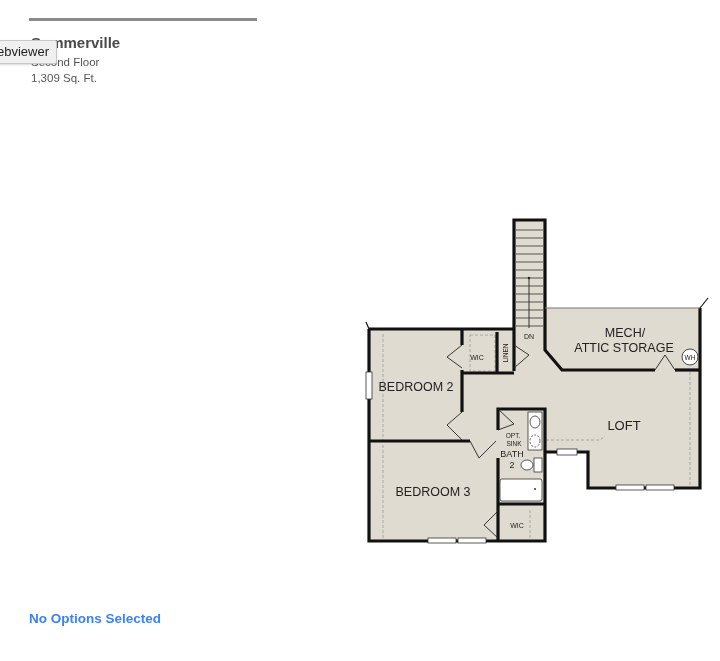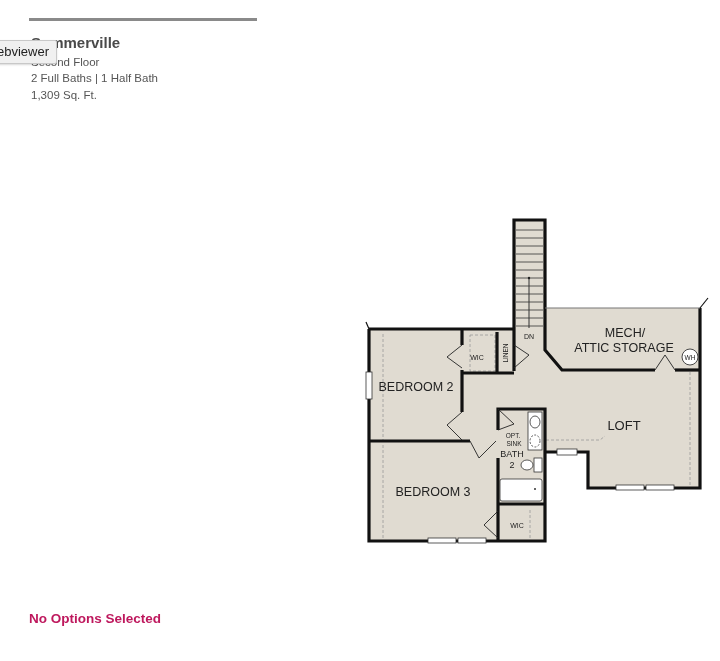--- a/index.html
+++ b/index.html
@@ -5,33 +5,32 @@
   html, body { margin: 0; padding: 0; background: #ffffff; }
   body { width: 720px; height: 661px; position: relative; overflow: hidden;
          font-family: "Liberation Sans", "DejaVu Sans", sans-serif; color: #444; }
   .top-rule { position: absolute; left: 29px; top: 18px; width: 228px; height: 3px; background: #8a8a8a; }
   .info { position: absolute; left: 31px; top: 34px; }
   .info .title { font-size: 15px; font-weight: bold; color: #4a4a4a; line-height: 18px; margin-bottom: 2px; }
   .info .line { font-size: 11.5px; color: #555; line-height: 16.3px; }
   .tooltip { position: absolute; left: -4px; top: 40px; height: 22px; padding: 0 7px 0 0;
              background: #f0f0f0; border: 1px solid #c8c8c8; border-radius: 2px;
              font-size: 13px; line-height: 22px; color: #222; box-shadow: 0 1px 2px rgba(0,0,0,0.15); }
-  .options { position: absolute; left: 29px; top: 611px; font-size: 13.5px; font-weight: bold; color: #be185d; }
+  .options { position: absolute; left: 29px; top: 611px; font-size: 13.5px; font-weight: bold; color: #3b82f6; }
   .plan { position: absolute; left: 0; top: 0; width: 720px; height: 661px; }
   .plan text { font-family: "Liberation Sans", "DejaVu Sans", sans-serif; fill: #222; }
 </style>
 </head>
 <body>
 
 <div class="top-rule"></div>
 
 <div class="info">
   <div class="title">Summerville</div>
   <div class="line">Second Floor</div>
-  <div class="line">2 Full Baths | 1 Half Bath</div>
   <div class="line">1,309 Sq. Ft.</div>
 </div>
 
 <div class="tooltip">ebviewer</div>
 
 <svg class="plan" viewBox="0 0 720 661">
 
   <g fill="#e0dbd1">
     <rect x="369" y="329" width="176" height="212"></rect>
     <rect x="514" y="220" width="31" height="150"></rect>

